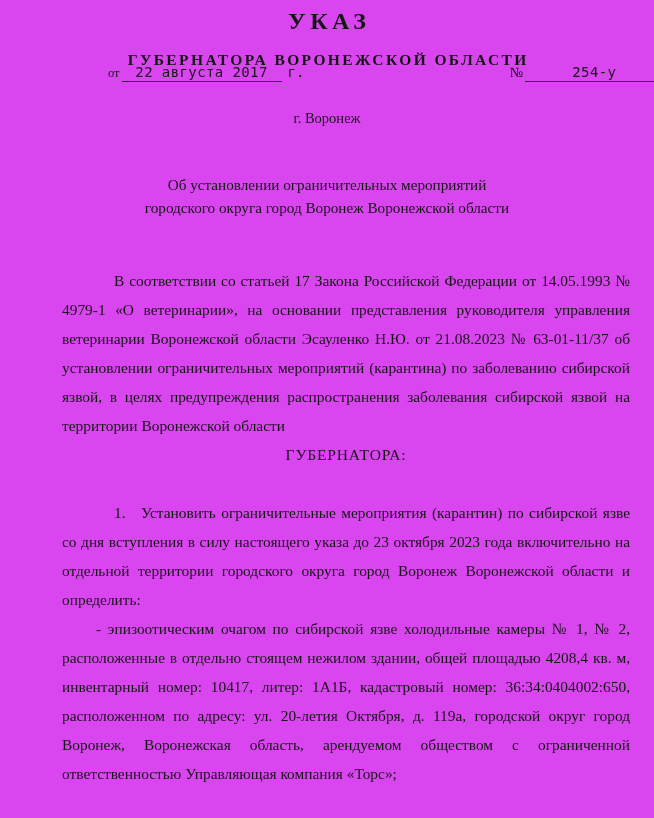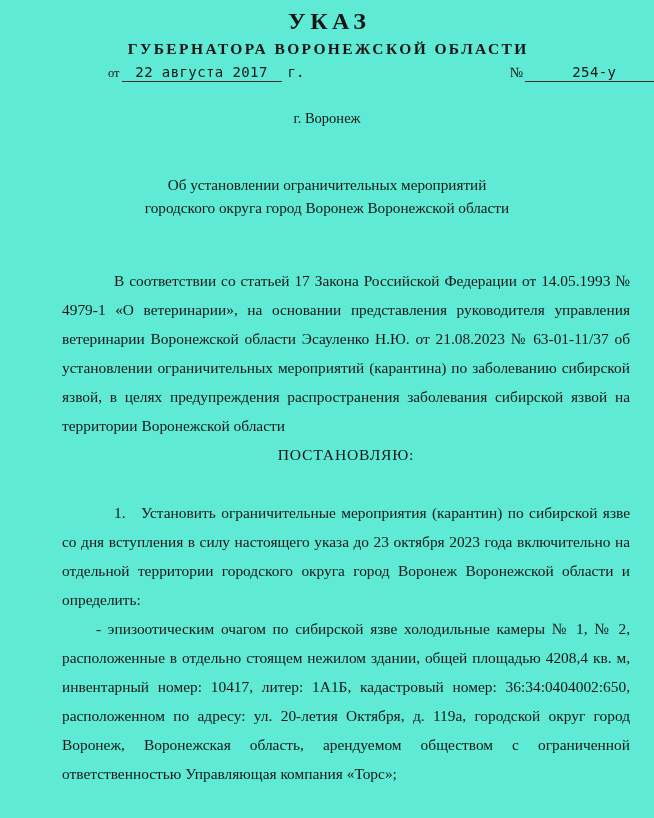--- a/index.html
+++ b/index.html
@@ -13,39 +13,39 @@
     position: relative;
     font-family: "Liberation Serif", "DejaVu Serif", serif;
     color: #161616;
     overflow: hidden;
   }
 
   .page {
     position: relative;
     width: 654px;
     height: 818px;
-    background: #5eead4;
+    background: #d946ef;
   }
 
   
   .doc-kind {
     position: absolute;
     top: 8px;
     left: 0;
     width: 654px;
     text-align: center;
     font-size: 24px;
     font-weight: bold;
     letter-spacing: 4.5px;
     text-indent: 4.5px;
     line-height: 1.1;
   }
   .doc-authority {
     position: absolute;
-    top: 40px;
+    top: 51px;
     left: 0;
     width: 654px;
     text-align: center;
     font-size: 15.5px;
     font-weight: bold;
     letter-spacing: 2.4px;
     text-indent: 2.4px;
     line-height: 1.1;
   }
 
@@ -175,21 +175,21 @@
 
   <div class="subject">
     <span class="ln">Об установлении ограничительных мероприятий</span>
     <span class="ln">городского округа город Воронеж Воронежской области</span>
   </div>
 
   <div class="body-block">
 
     <p class="para">В соответствии со статьей 17 Закона Российской Федерации от 14.05.1993 № 4979-1 «О ветеринарии», на основании представления руководителя управления ветеринарии Воронежской области Эсауленко Н.Ю. от 21.08.2023 № 63-01-11/37 об установлении ограничительных мероприятий (карантина) по заболеванию сибирской язвой, в целях предупреждения распространения заболевания сибирской язвой на территории Воронежской области</p>
 
-    <p class="para resolve">ПОСТАНОВЛЯЮ:</p>
+    <p class="para resolve">ГУБЕРНАТОРА:</p>
 
     <p class="para">1. Установить ограничительные мероприятия (карантин) по сибирской язве со дня вступления в силу настоящего указа до 23 октября 2023 года включительно на отдельной территории городского округа город Воронеж Воронежской области и определить:</p>
 
     <p class="para dash-item">- эпизоотическим очагом по сибирской язве холодильные камеры № 1, № 2, расположенные в отдельно стоящем нежилом здании, общей площадью 4208,4 кв. м, инвентарный номер: 10417, литер: 1А1Б, кадастровый номер: 36:34:0404002:650, расположенном по адресу: ул. 20-летия Октября, д. 119а, городской округ город Воронеж, Воронежская область, арендуемом обществом с ограниченной ответственностью Управляющая компания «Торс»;</p>
 
   </div>
 
 </div>
 
 </body></html>

